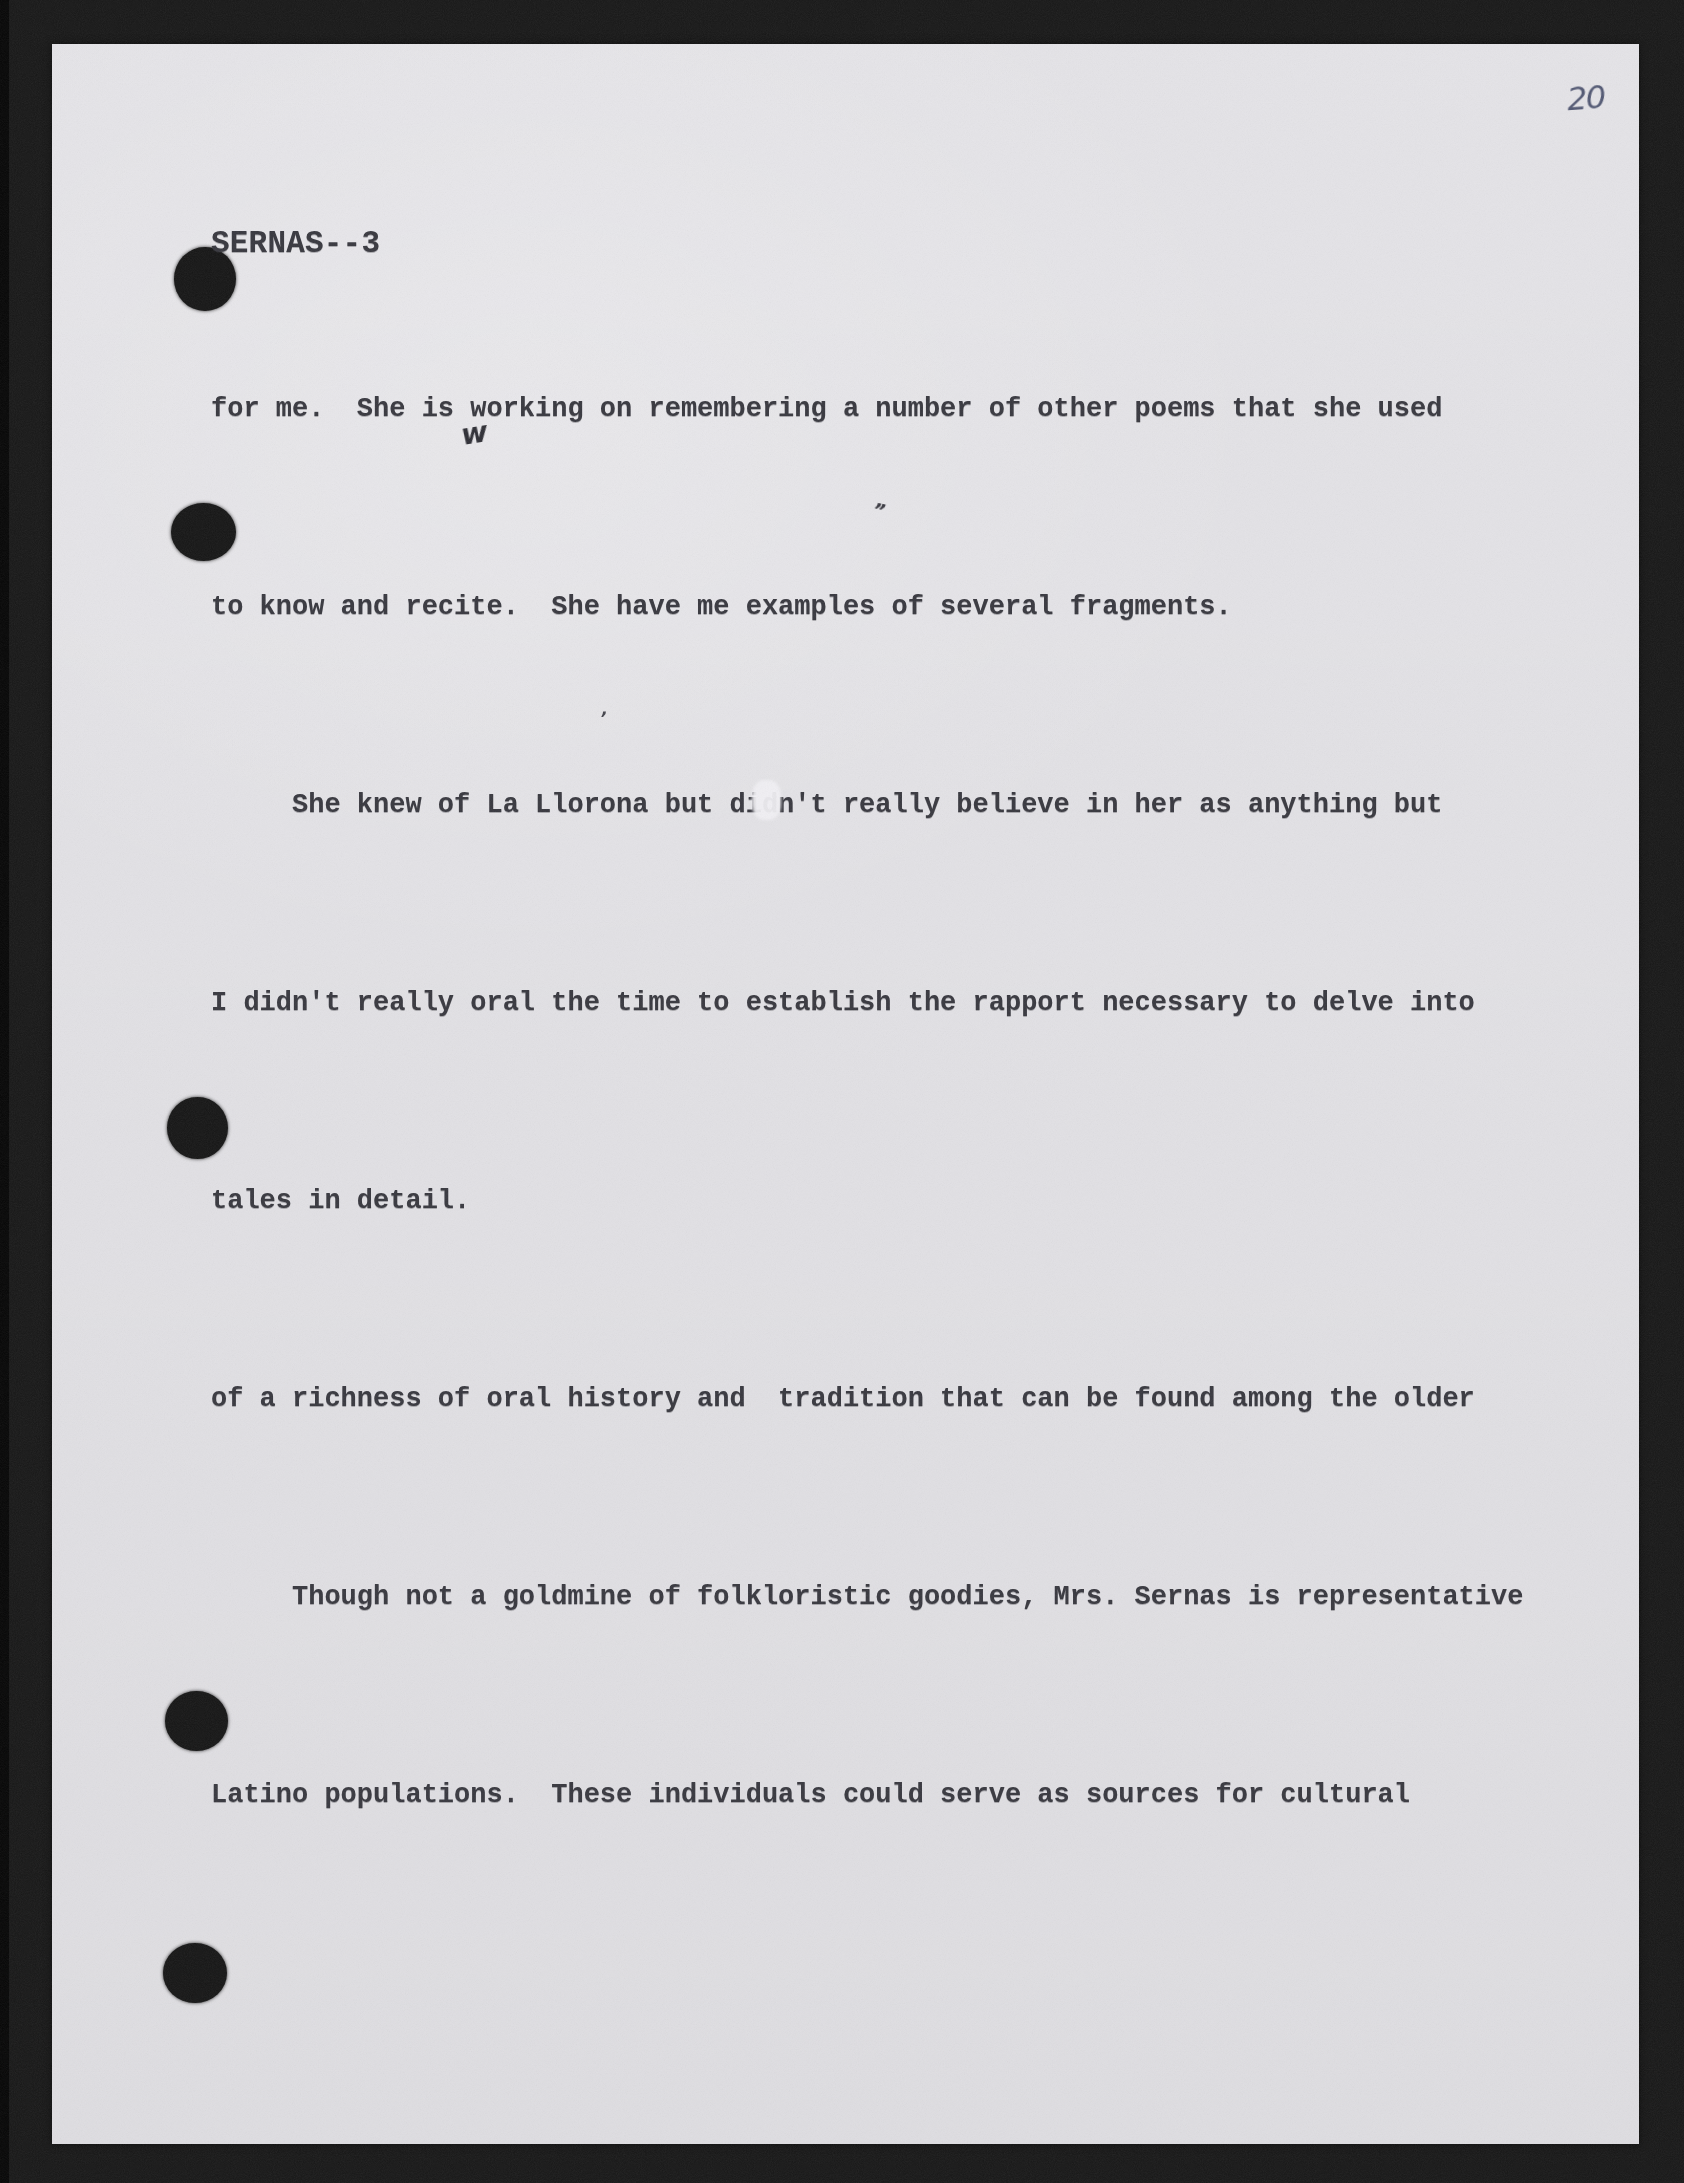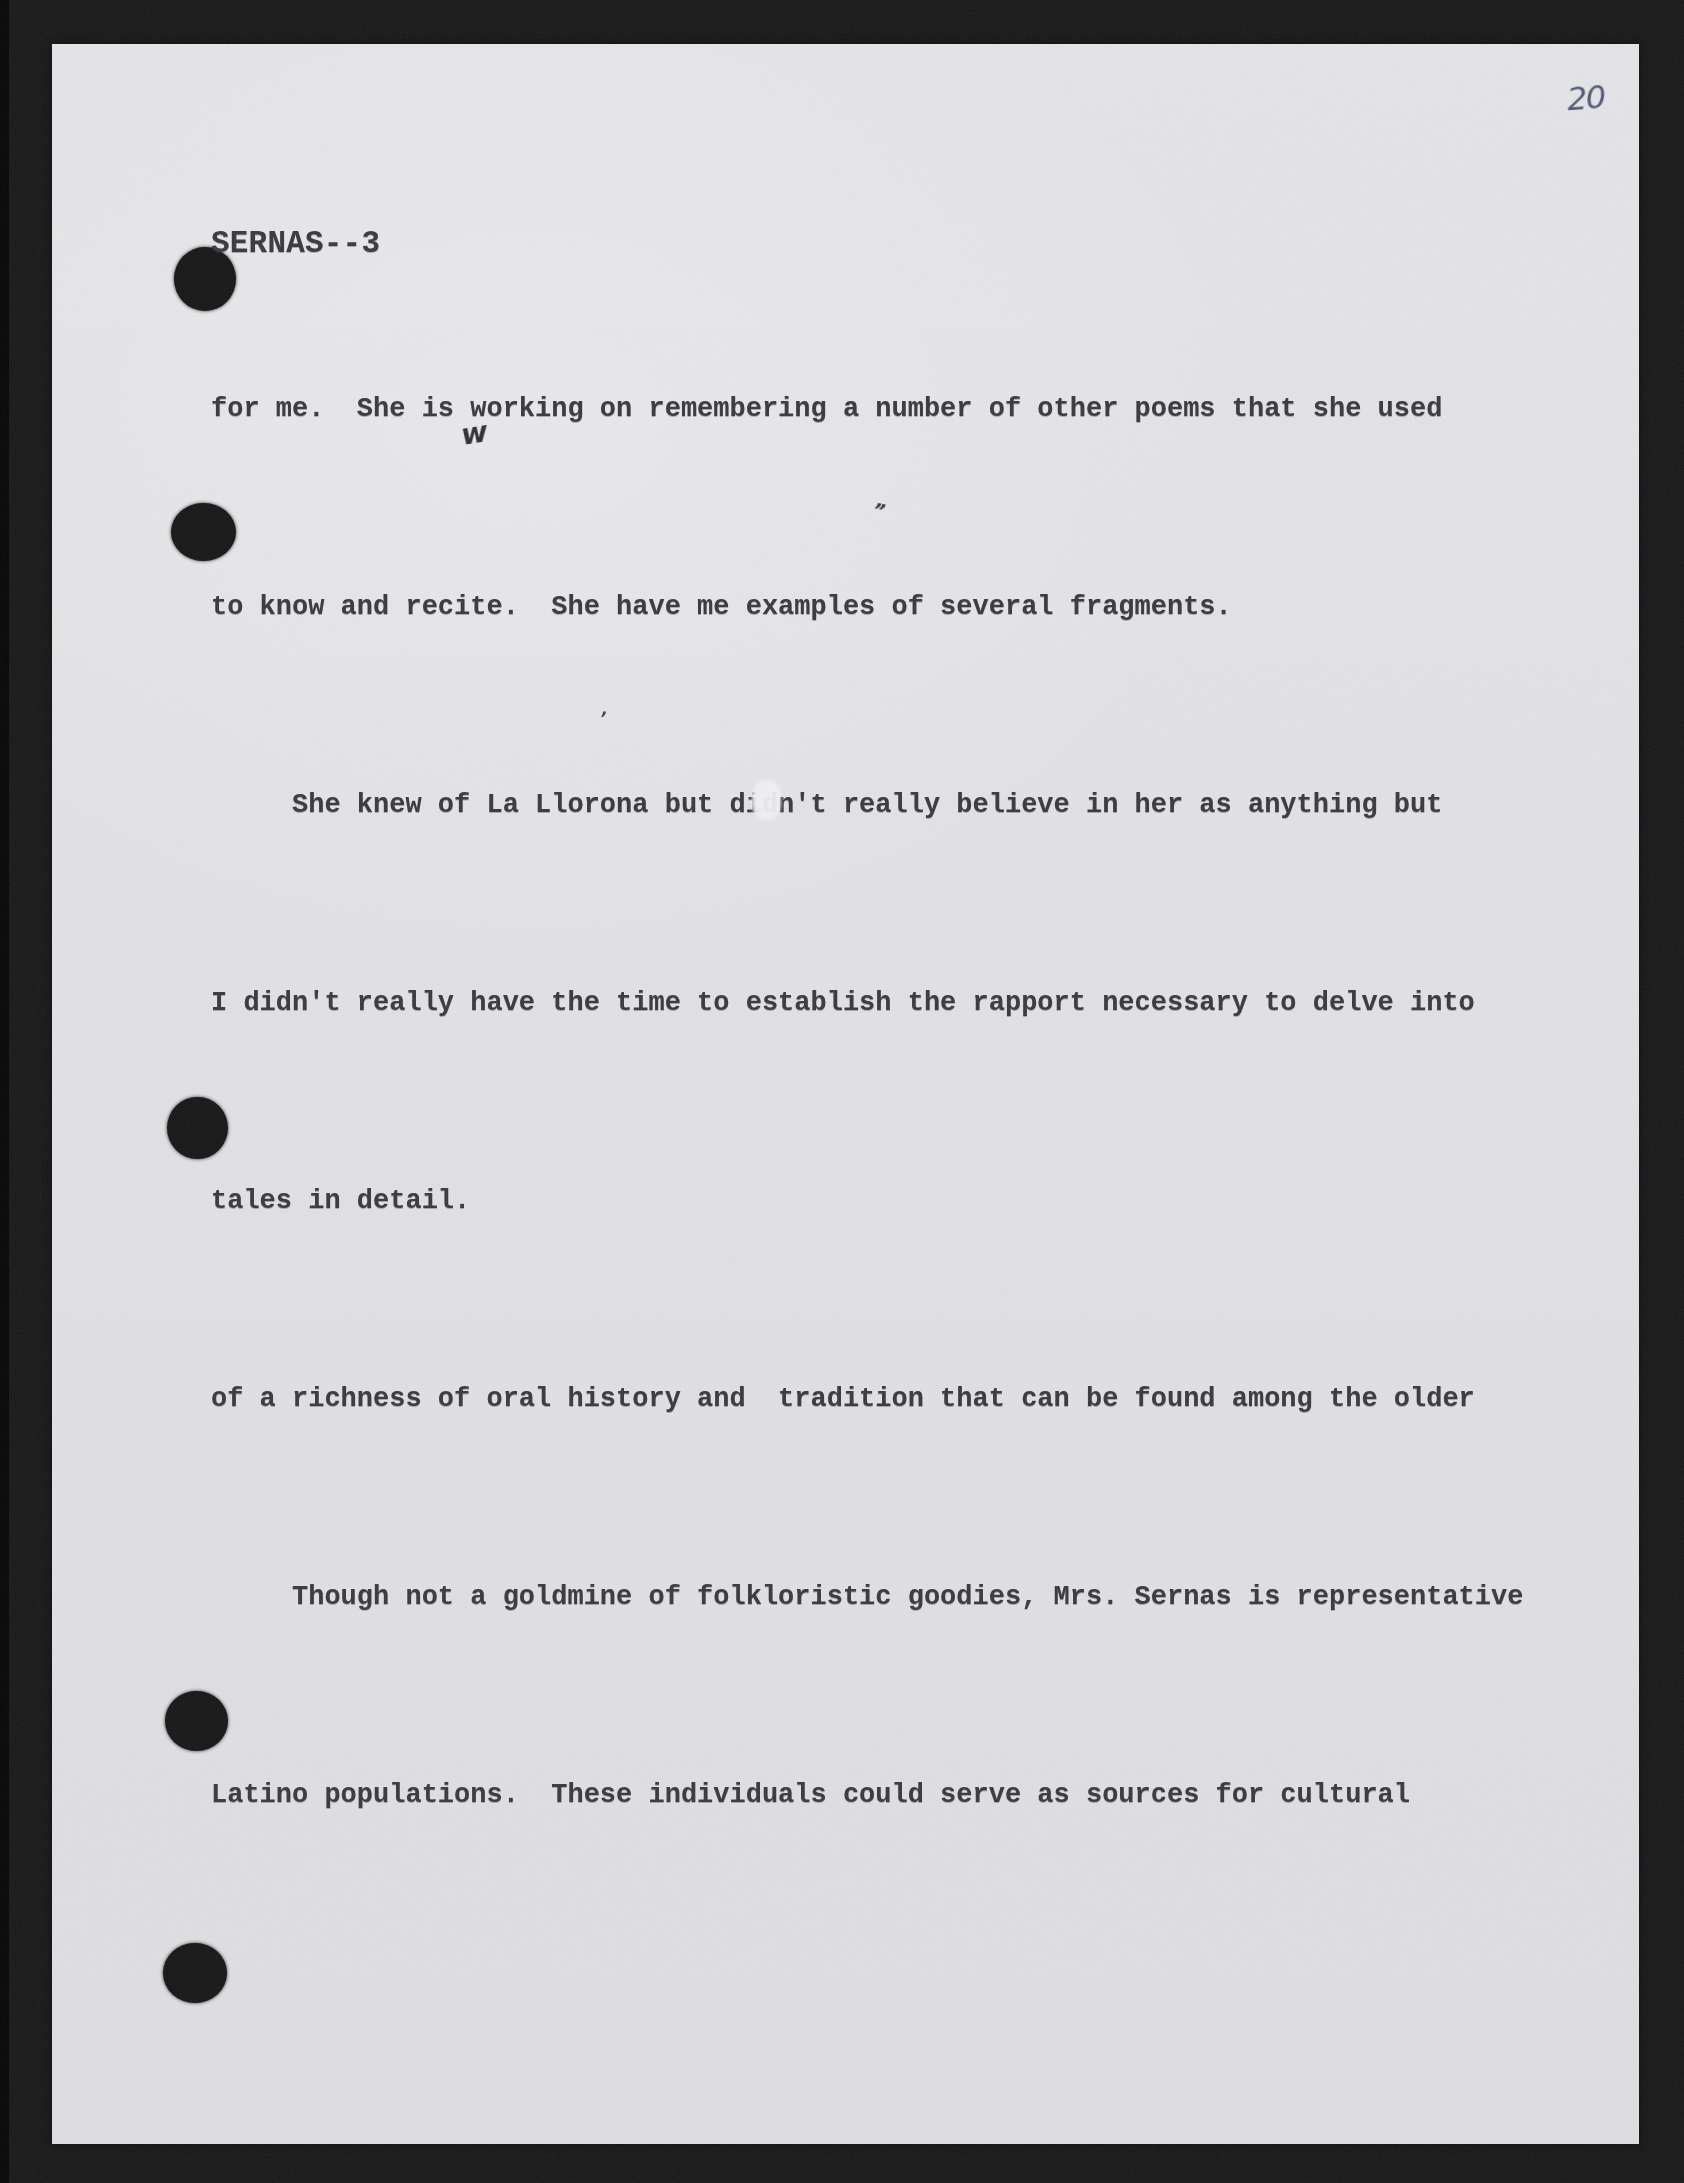--- a/index.html
+++ b/index.html
@@ -149,21 +149,21 @@
     <div class="hole hole4"></div>
     <div class="hole hole5"></div>
   </div>
 
   <div class="typed typed-header">SERNAS--3</div>
 
   <div class="typed typed-body">
     <div class="typed-line">for me.  She is working on remembering a number of other poems that she used</div>
     <div class="typed-line">to know and recite.  She have me examples of several fragments.</div>
     <div class="typed-line">     She knew of La Llorona but didn't really believe in her as anything but</div>
-    <div class="typed-line">I didn't really have the time to establish the rapport necessary to delve into</div>
+    <div class="typed-line">I didn't really oral the time to establish the rapport necessary to delve into</div>
     <div class="typed-line">tales in detail.</div>
     <div class="typed-line">of a richness of oral history and  tradition that can be found among the older</div>
     <div class="typed-line">     Though not a goldmine of folkloristic goodies, Mrs. Sernas is representative</div>
     <div class="typed-line">Latino populations.  These individuals could serve as sources for cultural</div>
     
     
     
     
     
     

